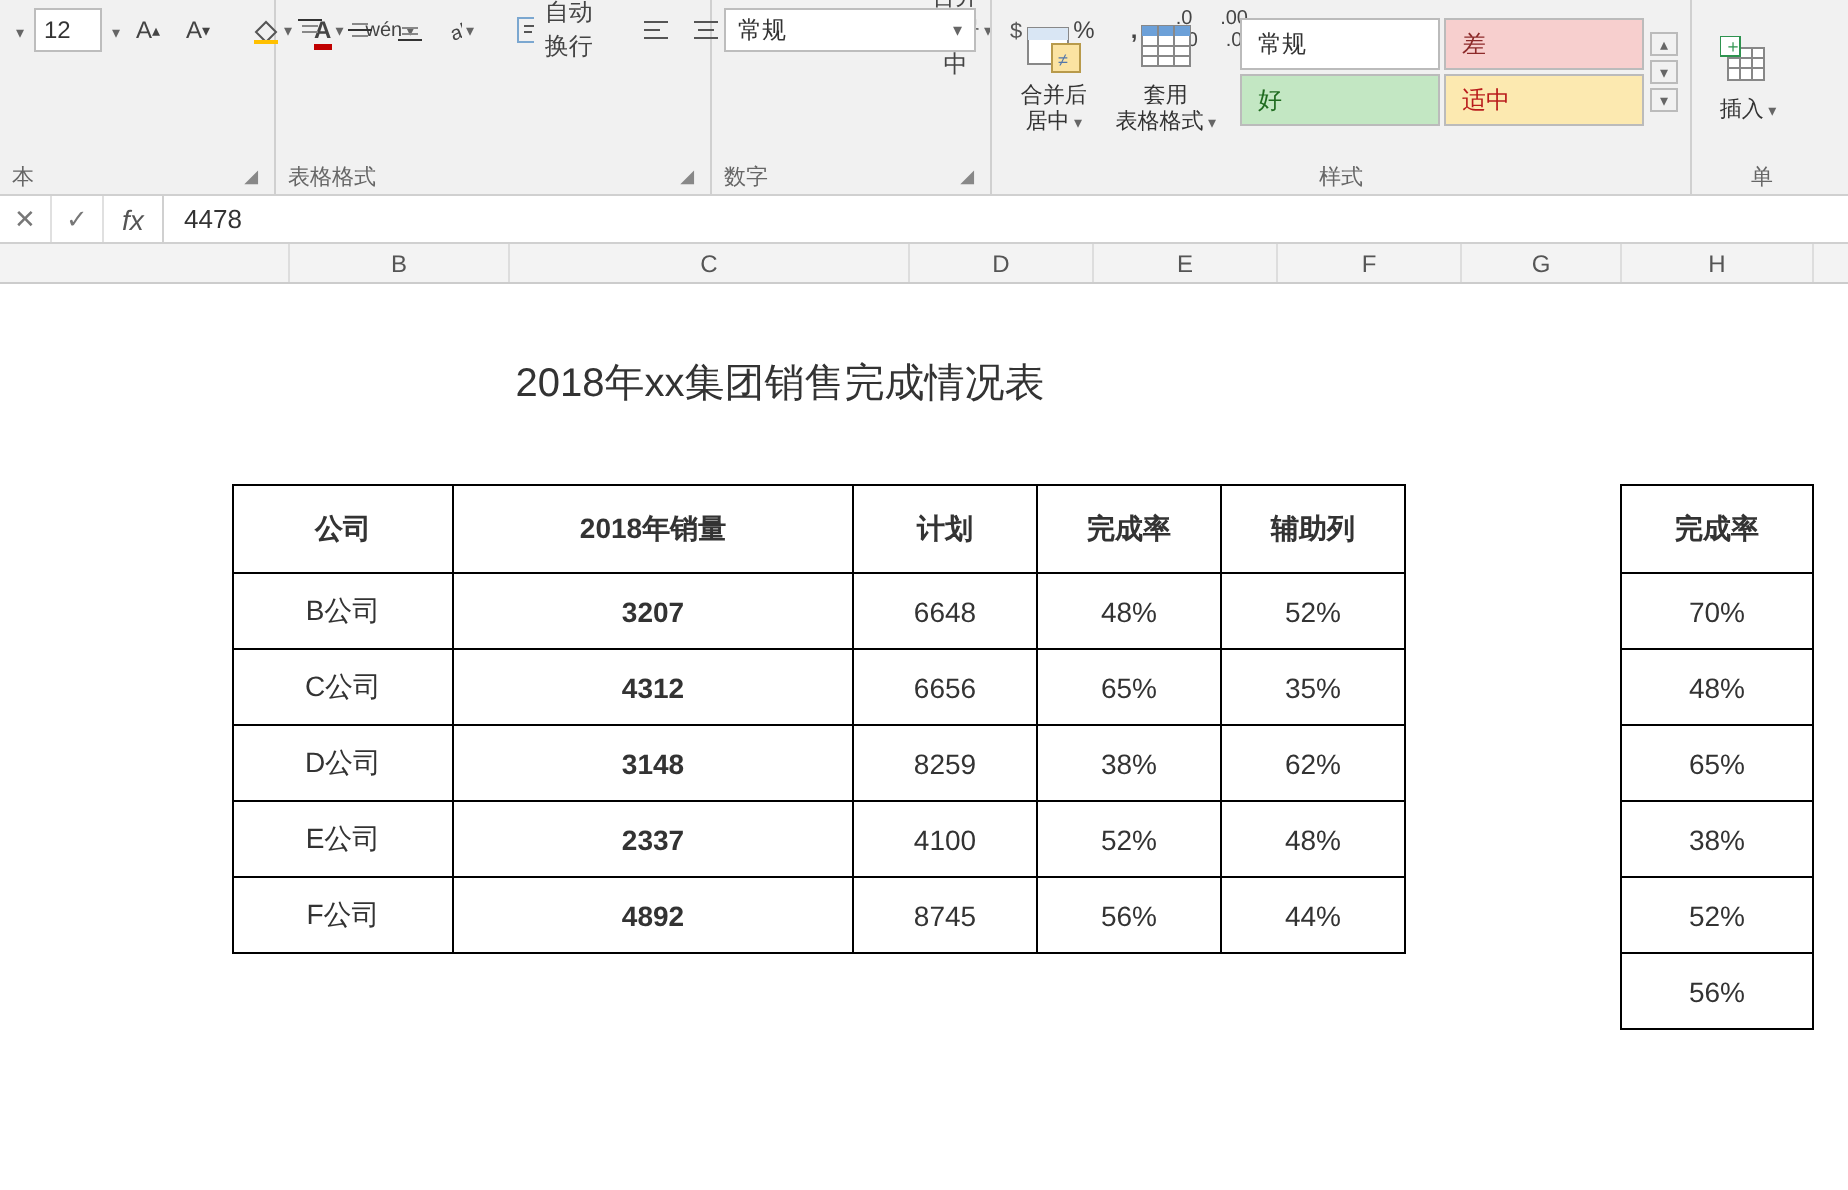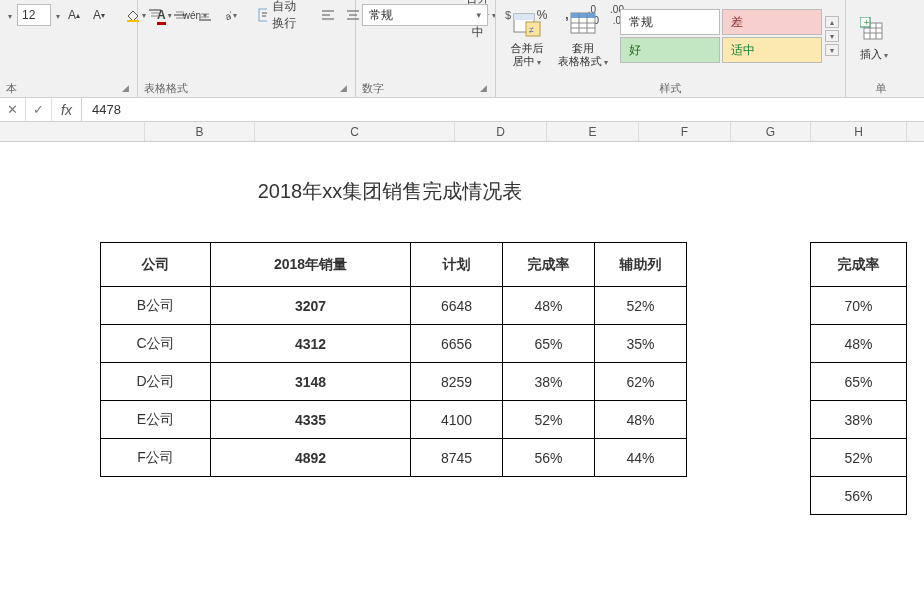--- a/index.html
+++ b/index.html
@@ -19,38 +19,38 @@
 .combo::after { content: "▾"; font-size: 9px; color: #666; margin-left: 8px; }
 .big-btn { display: flex; flex-direction: column; align-items: center; justify-content: center; padding: 2px 6px; cursor: pointer; height: 70px; }
 .big-btn .icon-box { width: 32px; height: 32px; display: flex; align-items: center; justify-content: center; margin-bottom: 2px; }
 .big-btn .lbl { font-size: 11px; text-align: center; line-height: 13px; }
 .big-btn .lbl::after { content: " ▾"; font-size: 8px; color: #666; }
 .style-gallery { display: grid; grid-template-columns: 100px 100px; grid-template-rows: 26px 26px; gap: 2px; }
 .style-cell { border: 1px solid #bbb; display: flex; align-items: center; padding: 0 8px; font-size: 12px; }
 .sc-normal { background: #fff; }
 .sc-bad { background: #f7cfce; color: #8c2a2a; }
 .sc-good { background: #c3e7c3; color: #1f6b1f; }
-.sc-mid { background: #fce9b0; color: #15803d; }
+.sc-mid { background: #fce9b0; color: #b91c1c; }
 .gallery-more { width: 14px; display: flex; flex-direction: column; justify-content: center; gap: 2px; margin-left: 3px; }
 .gallery-more div { height: 12px; border: 1px solid #bbb; display:flex; align-items:center; justify-content:center; font-size:8px; color:#666; cursor:pointer; }
 
 
 .fbar { height: 24px; border-bottom: 1px solid #d0d0d0; display: flex; align-items: stretch; background: #fff; }
 .fbar-btn { width: 26px; display: flex; align-items: center; justify-content: center; border-right: 1px solid #e0e0e0; font-size: 13px; color: #777; cursor: pointer; }
 .fbar-fx { width: 30px; display:flex; align-items:center; justify-content:center; border-right:1px solid #d0d0d0; font-style: italic; font-family: "Times New Roman", serif; font-size: 14px; color:#555; }
 .fbar-input { flex: 1; padding: 0 10px; display: flex; align-items: center; font-size: 13px; }
 
 
 .colhdr { height: 20px; border-bottom: 1px solid #ccc; display: flex; background: #f3f3f3; font-size: 12px; color: #555; }
 .colhdr div { border-right: 1px solid #ddd; display: flex; align-items: center; justify-content: center; }
 
 
 .sheet { background: #fff; height: 453px; position: relative; overflow: hidden; }
 .title-row { position: absolute; top: 36px; left: 0; width: 780px; text-align: center; font-size: 20px; font-weight: 500; }
-.main-table { position: absolute; top: 100px; left: 100px; border-collapse: collapse; border-radius: 25px; }
+.main-table { position: absolute; top: 100px; left: 116px; border-collapse: collapse; border-radius: 25px; }
 .main-table th, .main-table td { border: 1.5px solid #000; text-align: center; font-size: 14px; }
 .main-table th { height: 44px; font-weight: bold; }
 .main-table td { height: 38px; }
 .col-comp { width: 110px; }
 .col-sales { width: 200px; font-weight: bold; }
 .col-plan { width: 92px; }
 .col-rate { width: 92px; }
 .col-aux { width: 92px; }
 .side-table { position: absolute; top: 100px; left: 810px; border-collapse: collapse; }
 .side-table th, .side-table td { border: 1.5px solid #000; text-align: center; font-size: 14px; width: 96px; }
@@ -351,21 +351,21 @@
         </tr>
     <tr>
           <td class="col-comp">D公司</td>
           <td class="col-sales">3148</td>
           <td class="col-plan">8259</td>
           <td class="col-rate">38%</td>
           <td class="col-aux">62%</td>
         </tr>
     <tr>
           <td class="col-comp">E公司</td>
-          <td class="col-sales">4335</td>
+          <td class="col-sales">2337</td>
           <td class="col-plan">4100</td>
           <td class="col-rate">52%</td>
           <td class="col-aux">48%</td>
         </tr>
     <tr>
           <td class="col-comp">F公司</td>
           <td class="col-sales">4892</td>
           <td class="col-plan">8745</td>
           <td class="col-rate">56%</td>
           <td class="col-aux">44%</td>

